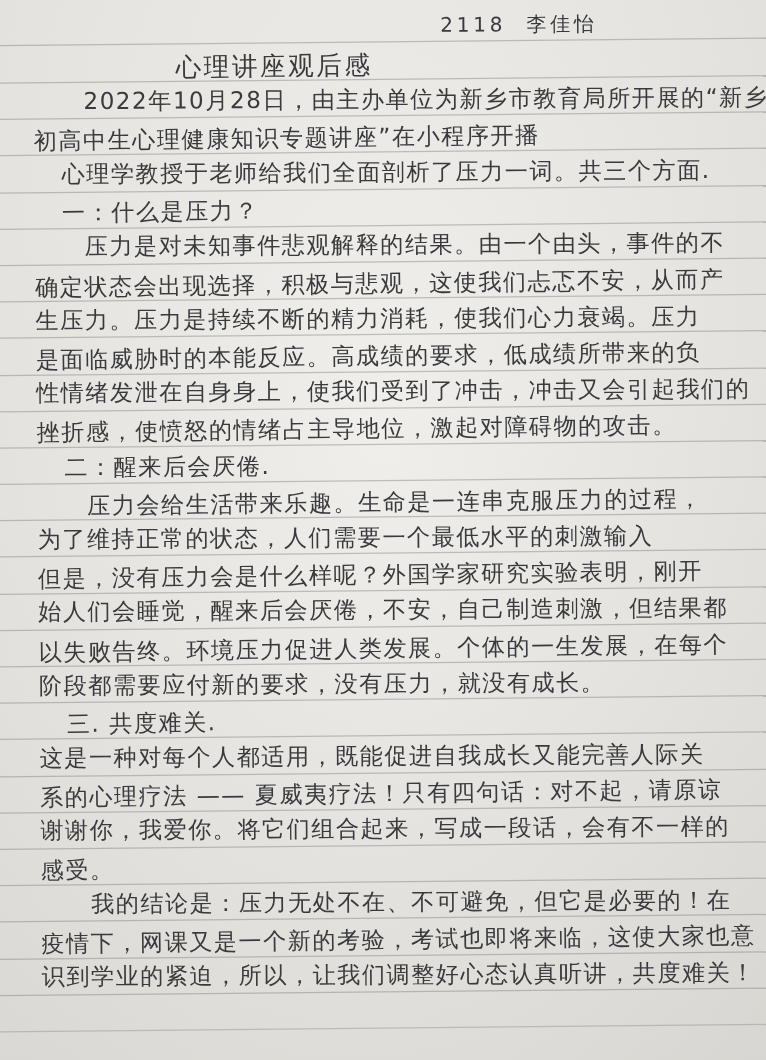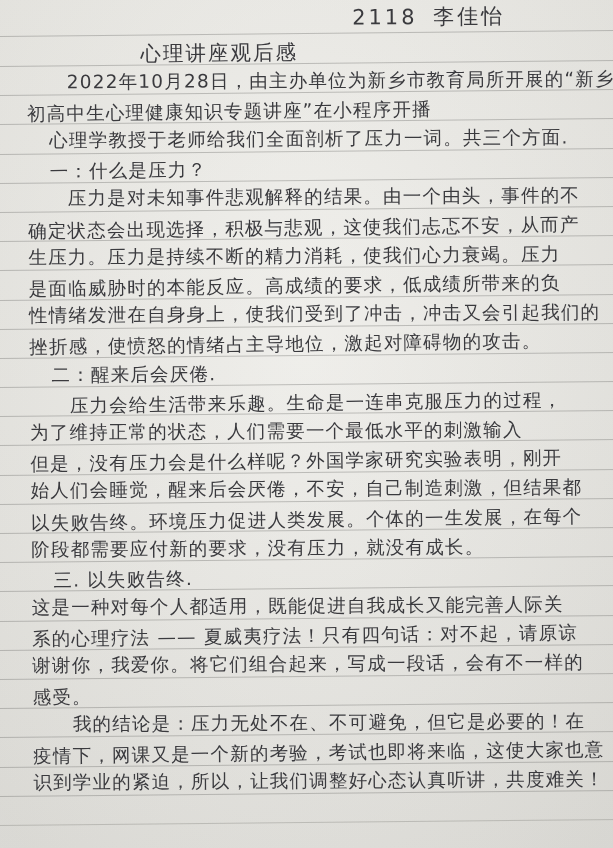--- a/index.html
+++ b/index.html
@@ -43,21 +43,21 @@
     transform: rotate(-0.15deg);
   }
   .row:nth-child(odd) .txt { transform: rotate(0.2deg) translateY(-1px); }
   
   .header-row {
     height: 36px;
     padding-left: 362px;
     align-items: flex-end;
   }
   .header-row .txt {
-    font-size: 21px;
+    font-size: 16px;
     letter-spacing: 3px;
     padding-bottom: 3px;
   }
   .header-row .sid { margin-right: 16px; }
   
   .title-row { height: 30px; padding-left: 150px; }
   .title-row .txt { font-size: 20.5px; letter-spacing: 2px; }
   
   .indent-0 { padding-left: 36px; }
   .indent-1 { padding-left: 58px; }
@@ -123,21 +123,21 @@
       <div class="row indent-0">
         <span class="txt">始人们会睡觉，醒来后会厌倦，不安，自己制造刺激，但结果都</span>
       </div>
       <div class="row indent-0">
         <span class="txt">以失败告终。环境压力促进人类发展。个体的一生发展，在每个</span>
       </div>
       <div class="row indent-0">
         <span class="txt">阶段都需要应付新的要求，没有压力，就没有成长。</span>
       </div>
       <div class="row indent-1">
-        <span class="txt">三. 以失败告终.</span>
+        <span class="txt">三. 共度难关.</span>
       </div>
       <div class="row indent-0">
         <span class="txt">这是一种对每个人都适用，既能促进自我成长又能完善人际关</span>
       </div>
       <div class="row indent-0">
         <span class="txt">系的心理疗法 —— 夏威夷疗法！只有四句话：对不起，请原谅</span>
       </div>
       <div class="row indent-0">
         <span class="txt">谢谢你，我爱你。将它们组合起来，写成一段话，会有不一样的</span>
       </div>

